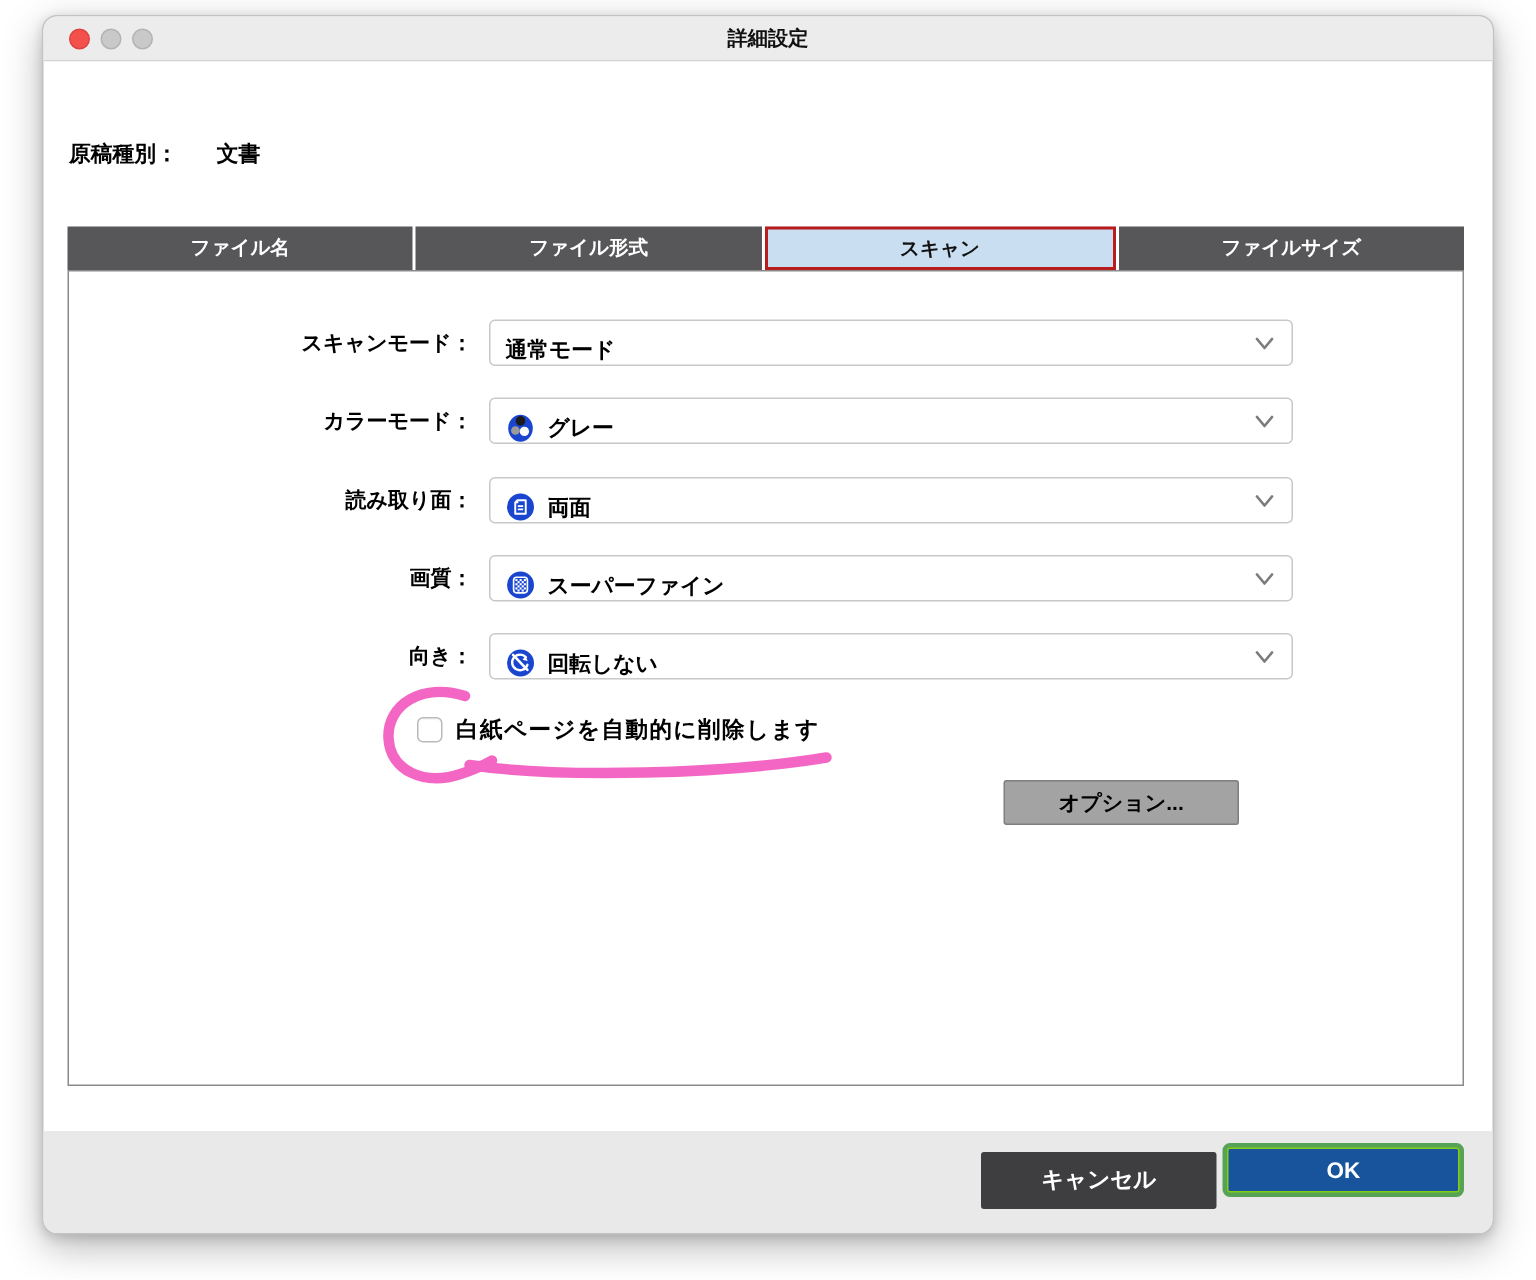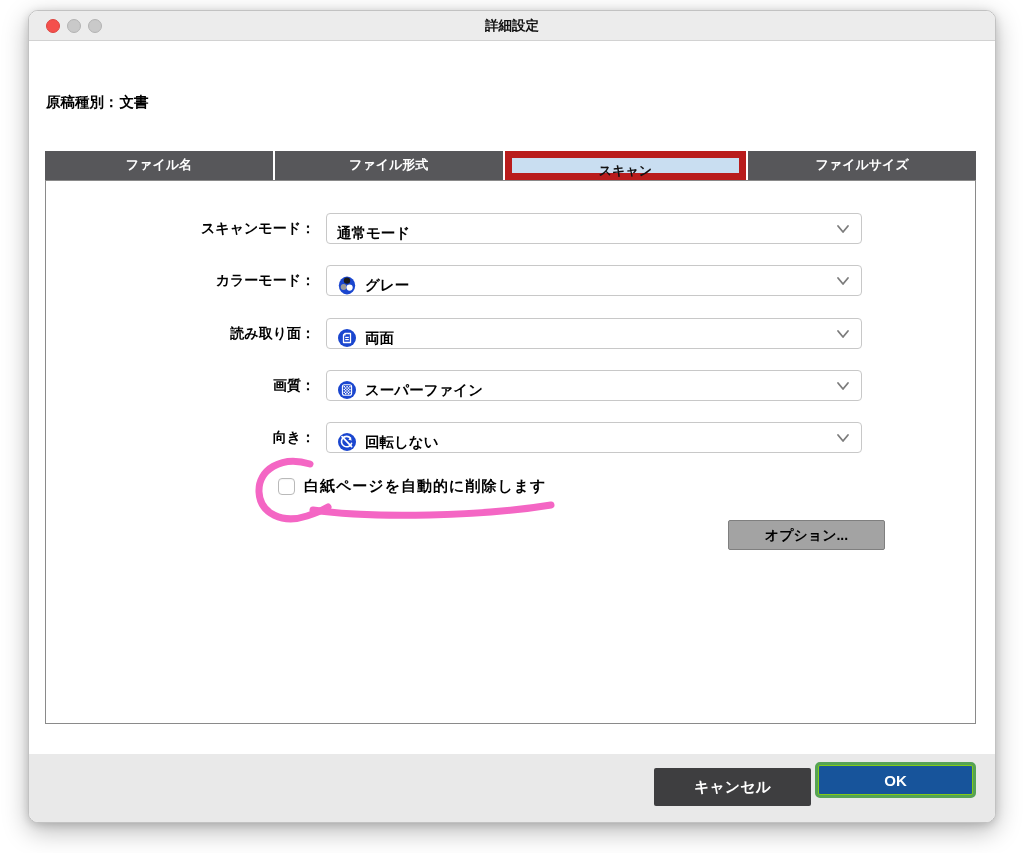--- a/index.html
+++ b/index.html
@@ -20,33 +20,33 @@
   .title {
     position:absolute; left:0; right:0; top:0; height:30px; line-height:30px;
     text-align:center; font-size:13.5px; font-weight:bold; color:#111;
   }
   .traffic { position:absolute; top:8px; width:14px; height:14px; border-radius:50%; }
   .t-close { left:17px; background:#f4504c; border:1px solid #dd443f; }
   .t-min   { left:38px; background:#c9c9c9; border:1px solid #b3b3b3; }
   .t-zoom  { left:59px; background:#c9c9c9; border:1px solid #b3b3b3; }
 
   .doc-type { position:absolute; left:17px; top:82px; font-size:14.5px; font-weight:bold; color:#000; }
-  .doc-type .val { margin-left:1px; }
+  .doc-type .val { margin-left:26px; }
 
   .tabbar {
     position:absolute; left:16px; top:140px; width:931px; height:29px;
     display:flex; gap:2px; background:#ffffff;
   }
   .tab {
     flex:1; height:29px; line-height:28px; text-align:center;
     background:#57575a; color:#ffffff; font-size:13px; font-weight:bold;
     cursor:default;
   }
   .tab.selected {
-    background:#c9def1; color:#111; border:7px solid #b91c1c; line-height:26px;
+    background:#c9def1; color:#111; border:2px solid #b91c1c; line-height:26px;
   }
 
   .panel {
     position:absolute; left:16px; top:169px; width:931px; height:544px;
     background:#ffffff; border:1px solid #8a8a8a;
   }
 
   .row { position:absolute; left:0; width:100%; height:31px; }
   .row .lbl {
     position:absolute; left:0; top:0; width:269px; height:31px; line-height:31px;
@@ -62,21 +62,21 @@
   .chev { position:absolute; right:11px; top:10px; }
 
   .check-row { position:absolute; left:249px; top:466px; display:flex; align-items:center; }
   .checkbox {
     width:17px; height:17px; background:#ffffff; border:1px solid #b9b9b9;
     border-radius:4px; box-shadow:inset 0 1px 1px rgba(0,0,0,.04); cursor:default;
   }
   .check-label { margin-left:9px; font-size:15px; font-weight:bold; color:#000; letter-spacing:1px; }
 
   .options-btn {
-    position:absolute; left:699px; top:509px; width:157px; height:30px;
+    position:absolute; left:640px; top:509px; width:157px; height:30px;
     background:#a3a3a3; border:1px solid #7f7f7f; border-radius:2px;
     font-size:14px; font-weight:bold; color:#000; text-align:center; line-height:28px;
     cursor:default;
   }
 
   .footer {
     position:absolute; left:0; bottom:0; width:100%; height:68px;
     background:#e9e9e9; border-radius:0 0 9px 9px;
   }
   .cancel-btn {

